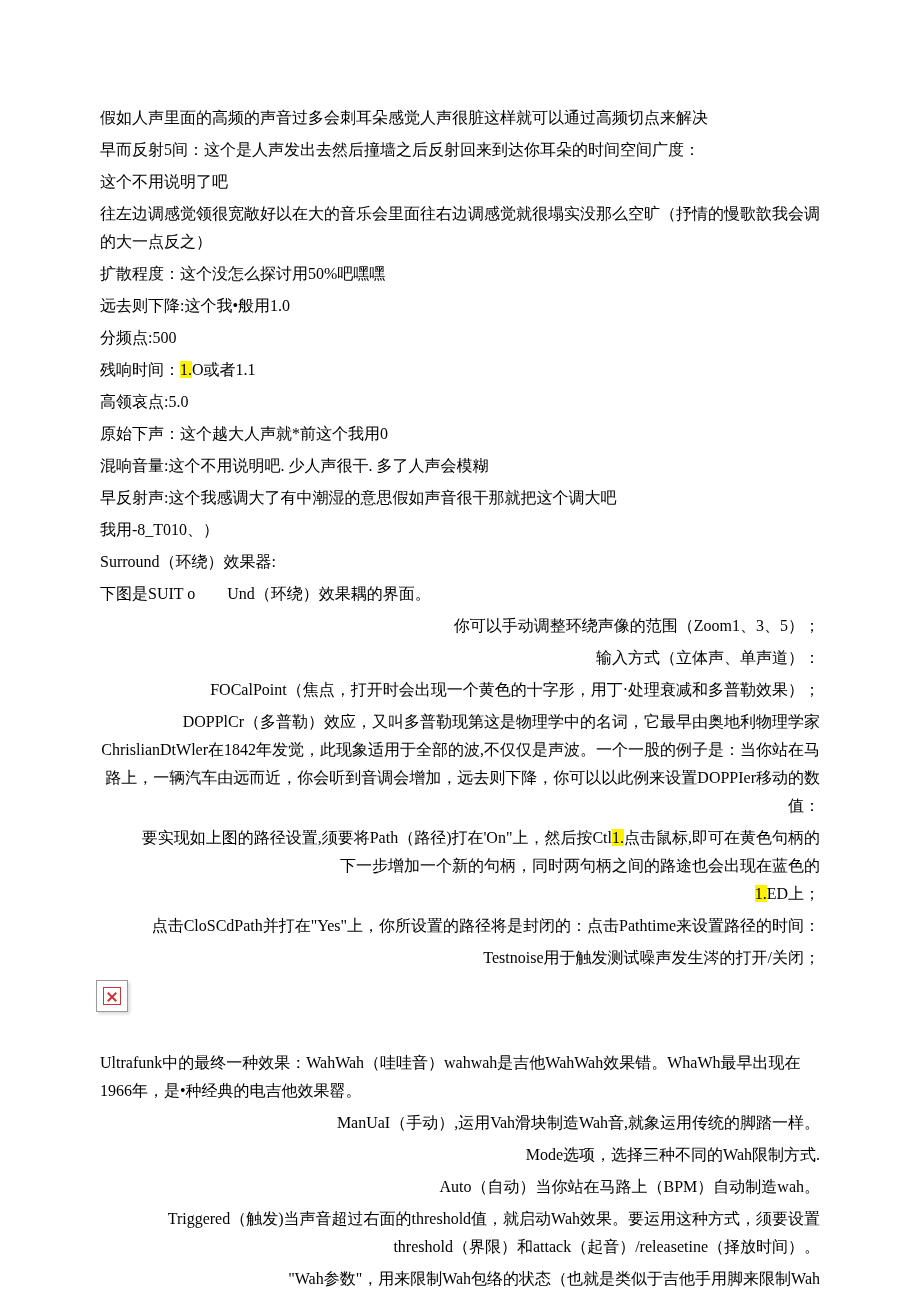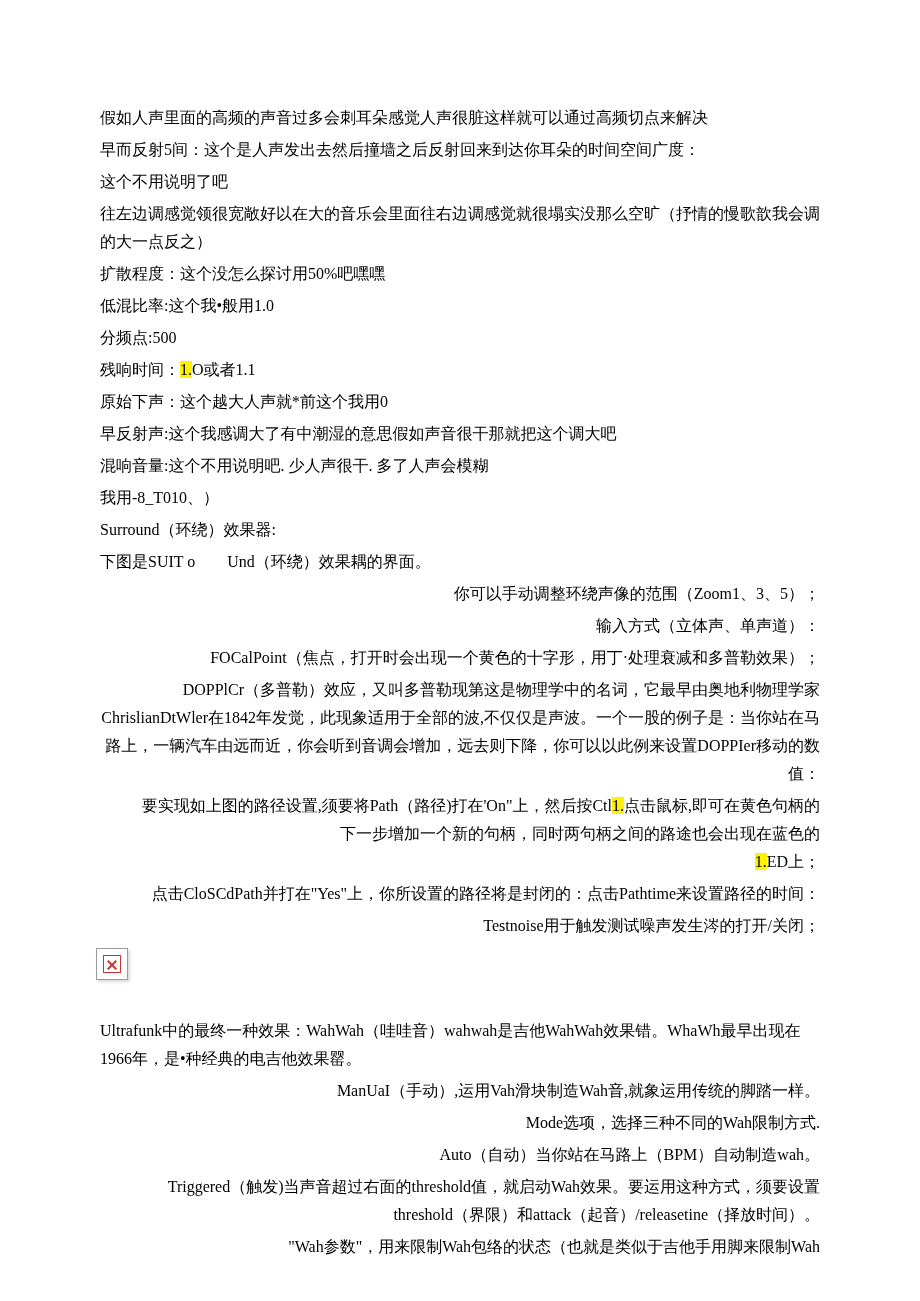--- a/index.html
+++ b/index.html
@@ -61,30 +61,31 @@
 </head>
 <body>
 
 <div class="page">
 
   <p class="para">假如人声里面的高频的声音过多会刺耳朵感觉人声很脏这样就可以通过高频切点来解决</p>
   <p class="para">早而反射5间：这个是人声发出去然后撞墙之后反射回来到达你耳朵的时间空间广度：</p>
   <p class="para">这个不用说明了吧</p>
   <p class="para">往左边调感觉领很宽敞好以在大的音乐会里面往右边调感觉就很塌实没那么空旷（抒情的慢歌歆我会调的大一点反之）</p>
   <p class="para">扩散程度：这个没怎么探讨用50%吧嘿嘿</p>
-  <p class="para">低混比率:这个我•般用1.0</p>
+  <p class="para">远去则下降:这个我•般用1.0</p>
   <p class="para">分频点:500</p>
 
   <p class="para">
     <span>残响时间：</span><span class="hl">1.</span><span>O或者1.1</span>
   </p>
 
+  <p class="para">高领哀点:5.0</p>
   <p class="para">原始下声：这个越大人声就*前这个我用0</p>
+  <p class="para">混响音量:这个不用说明吧. 少人声很干. 多了人声会模糊</p>
   <p class="para">早反射声:这个我感调大了有中潮湿的意思假如声音很干那就把这个调大吧</p>
-  <p class="para">混响音量:这个不用说明吧. 少人声很干. 多了人声会模糊</p>
   <p class="para">我用-8_T010、）</p>
   <p class="para">Surround（环绕）效果器:</p>
   <p class="para">下图是SUIT o　　Und（环绕）效果耦的界面。</p>
 
   <p class="para indent">你可以手动调整环绕声像的范围（Zoom1、3、5）；</p>
   <p class="para indent">输入方式（立体声、单声道）：</p>
   <p class="para indent">FOCalPoint（焦点，打开时会出现一个黄色的十字形，用丁·处理衰减和多普勒效果）；</p>
   <p class="para indent">DOPPlCr（多普勒）效应，又叫多普勒现第这是物理学中的名词，它最早由奥地利物理学家ChrislianDtWler在1842年发觉，此现象适用于全部的波,不仅仅是声波。一个一股的例子是：当你站在马路上，一辆汽车由远而近，你会听到音调会增加，远去则下降，你可以以此例来设置DOPPIer移动的数值：</p>
 
   <p class="para indent">

